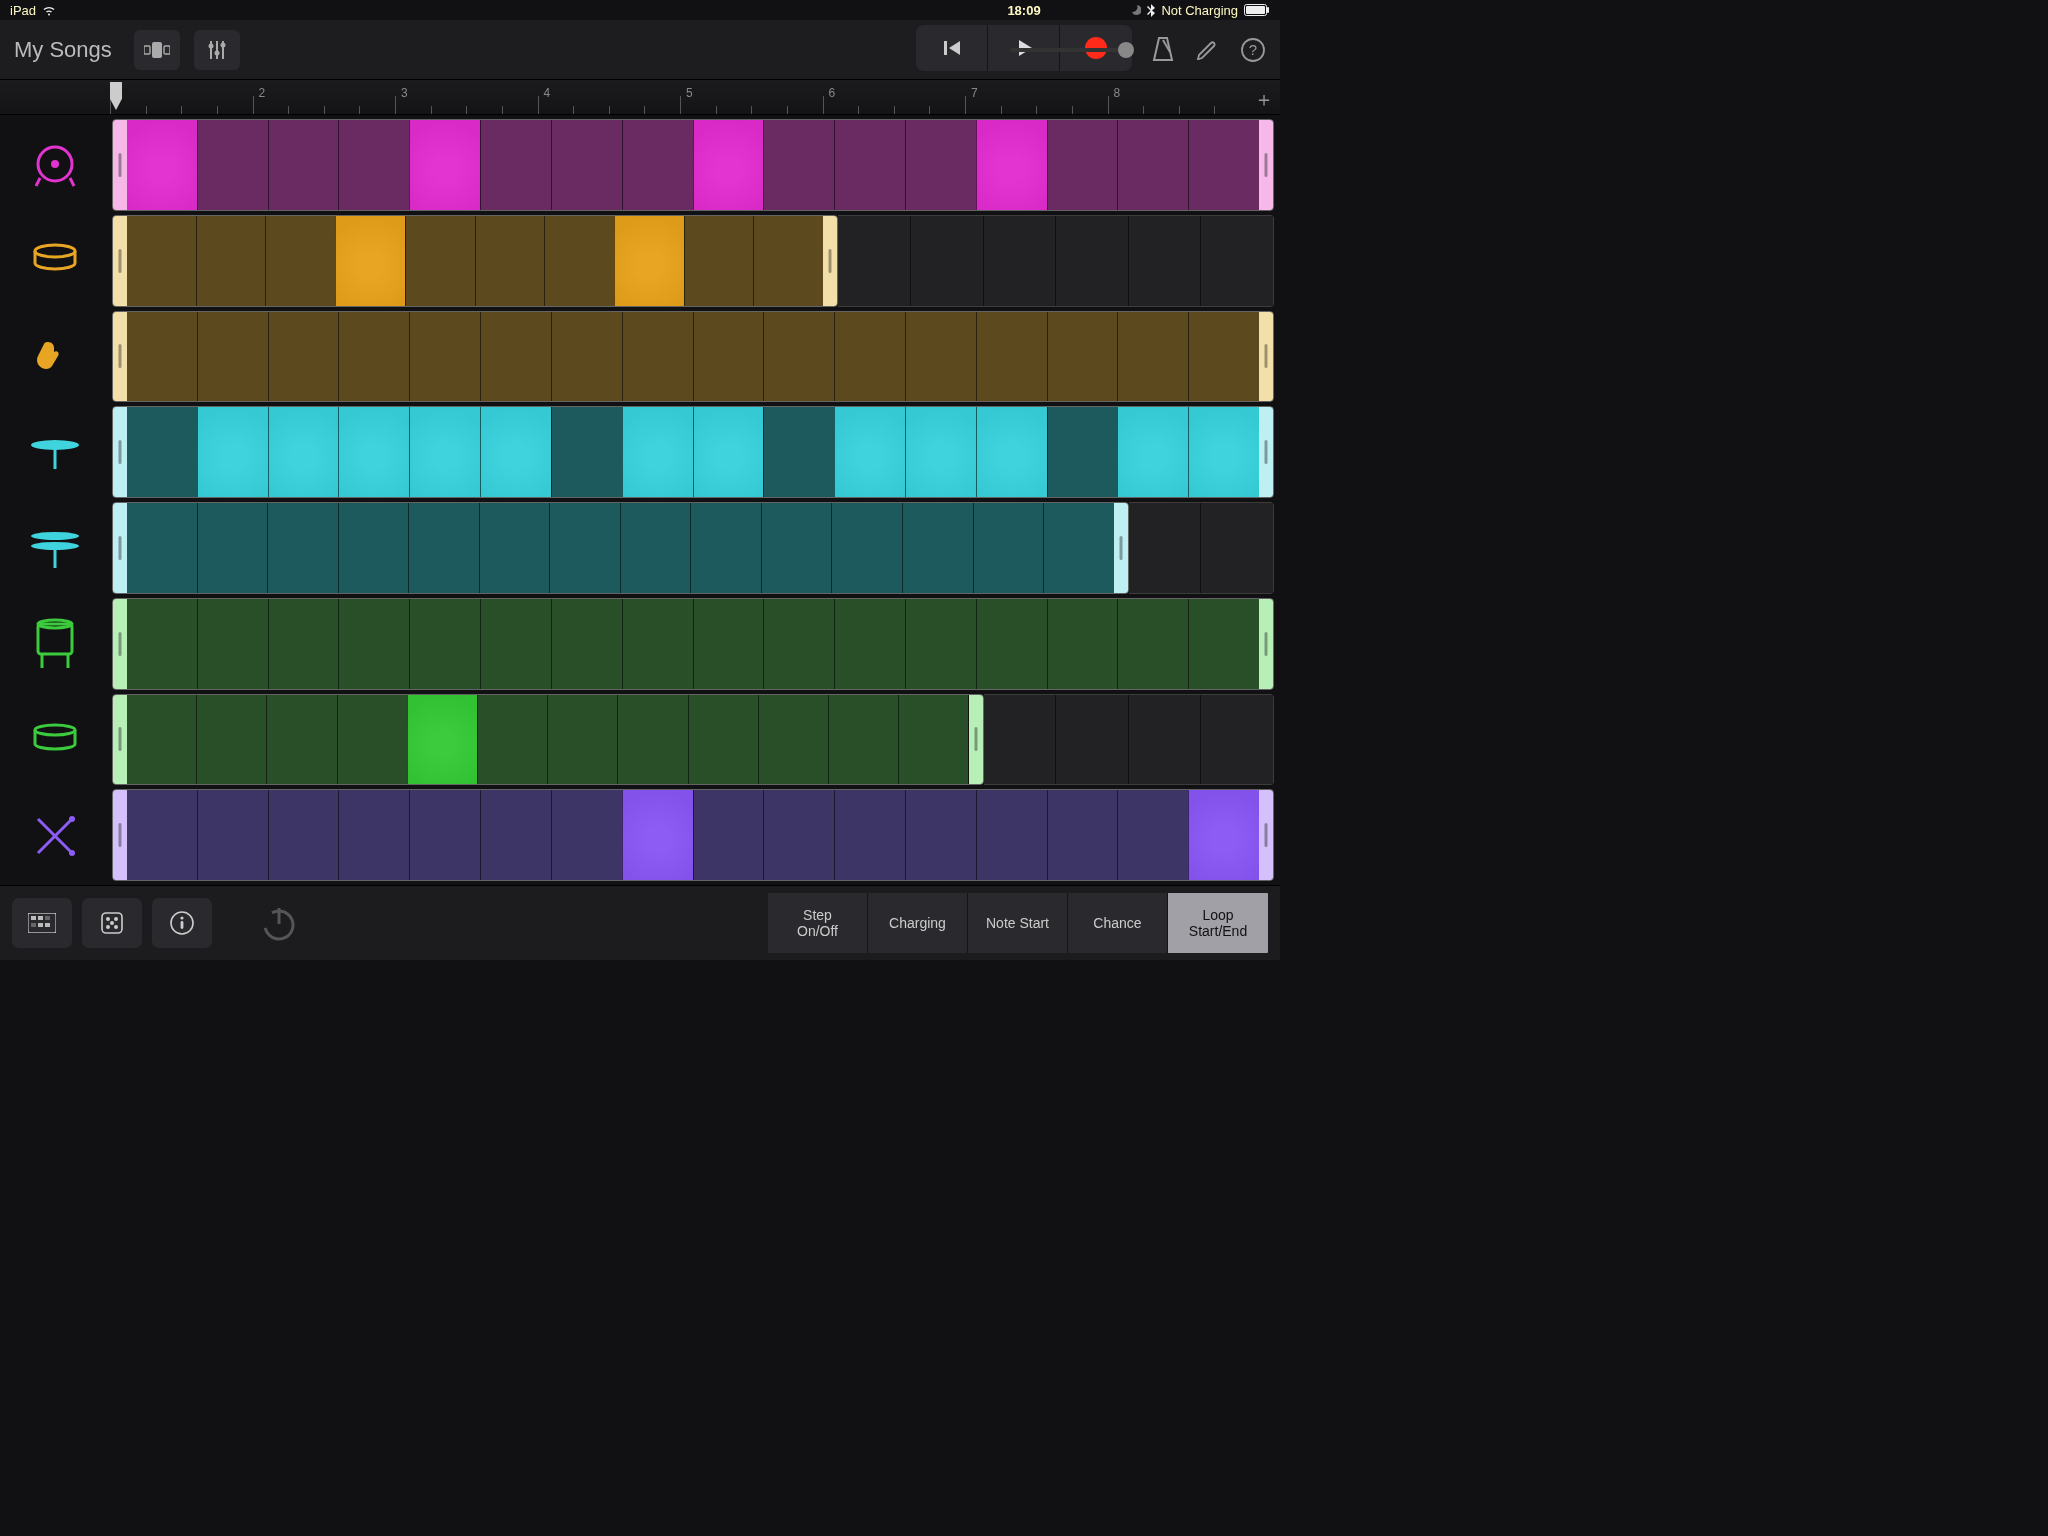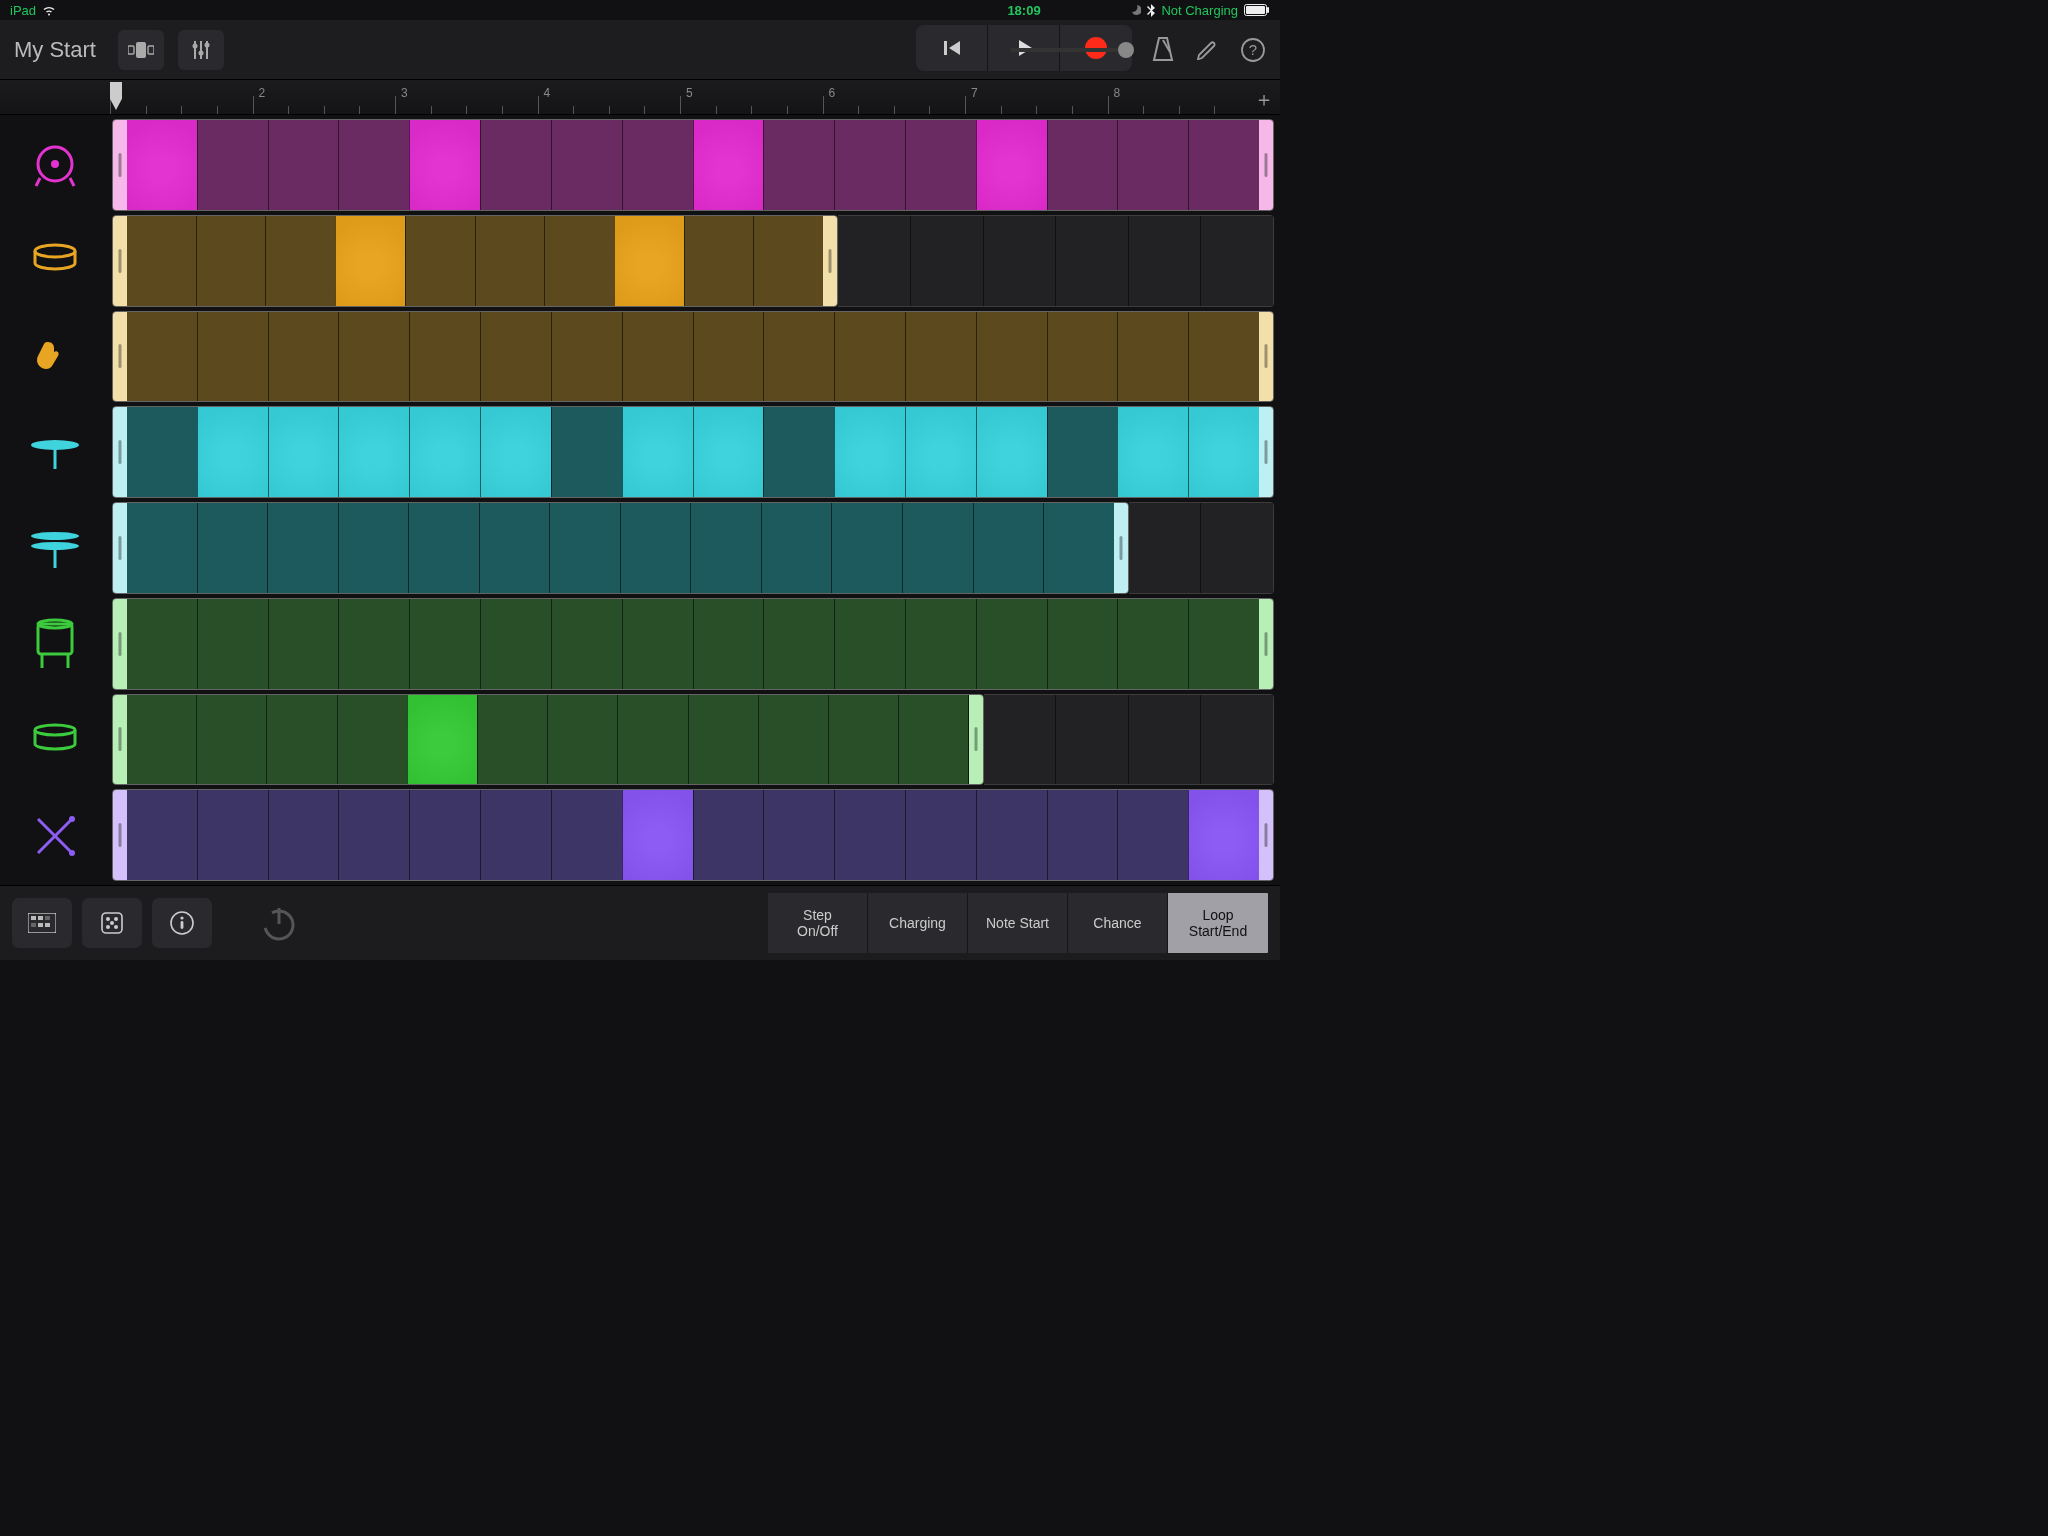--- a/index.html
+++ b/index.html
@@ -11,21 +11,21 @@
     color: #ccc;
     overflow: hidden;
   }
   .status-bar {
     height: 20px;
     display: flex;
     justify-content: space-between;
     align-items: center;
     padding: 0 10px;
     font-size: 13px;
-    color: #22c55e;
+    color: #fef9c3;
     background: #111113;
   }
   .status-left, .status-right { display:flex; align-items:center; gap:6px; }
   .status-center { position:absolute; left:50%; transform:translateX(-50%); font-weight:600; }
   .top-toolbar {
     height: 60px;
     display: flex;
     align-items: center;
     padding: 0 14px;
     gap: 14px;
@@ -157,21 +157,21 @@
       <svg width="26" height="12" viewBox="0 0 26 12">
           <rect x="0.5" y="0.5" width="22" height="11" rx="2" fill="none" stroke="#eee"></rect>
           <rect x="2" y="2" width="19" height="8" rx="1" fill="#eee"></rect>
           <rect x="23" y="3" width="2" height="6" rx="1" fill="#eee"></rect>
         </svg>
     </span>
   </div>
 </div>
 
 <div class="top-toolbar">
-  <div class="my-songs">My Start</div>
+  <div class="my-songs">My Songs</div>
   <div class="btn-square">
     <svg width="26" height="18" viewBox="0 0 26 18">
         <rect x="0" y="5" width="6" height="8" rx="1" fill="none" stroke="#aaa" stroke-width="1.4"></rect>
         <rect x="8" y="1" width="10" height="16" rx="2" fill="#aaa"></rect>
         <rect x="20" y="5" width="6" height="8" rx="1" fill="none" stroke="#aaa" stroke-width="1.4"></rect>
       </svg>
   </div>
   <div class="btn-square">
     <svg width="22" height="22" viewBox="0 0 22 22">
         <line x1="5" y1="2" x2="5" y2="20" stroke="#aaa" stroke-width="2"></line>

